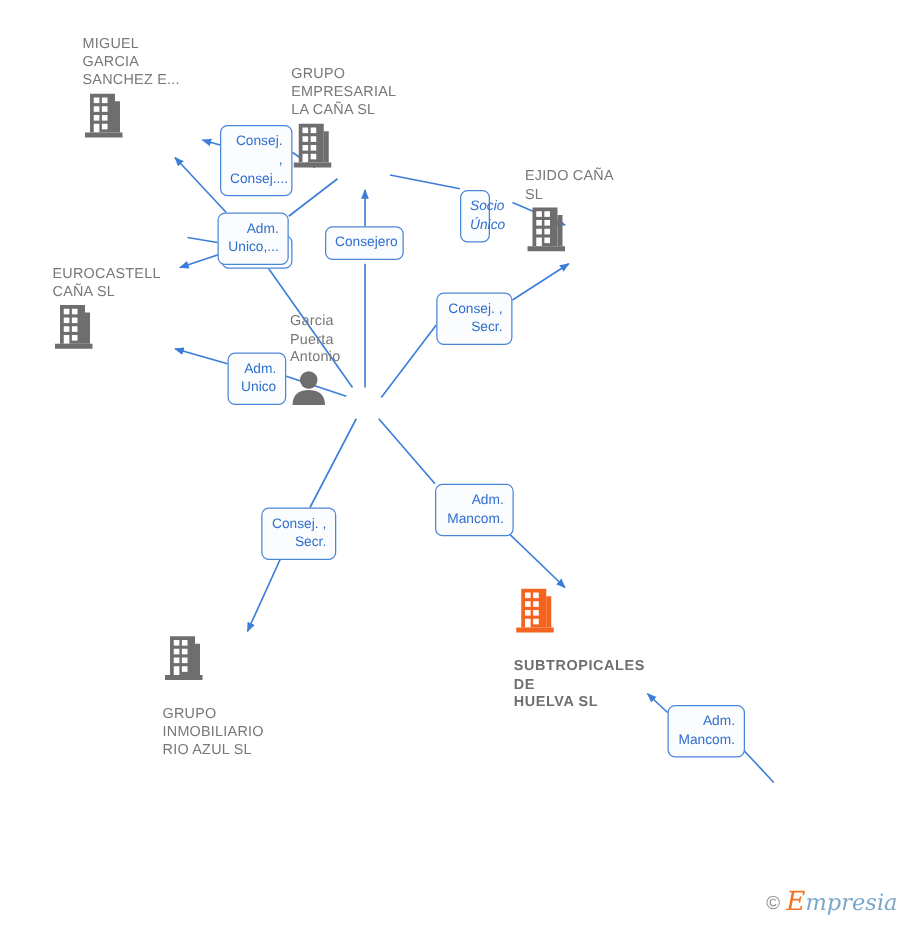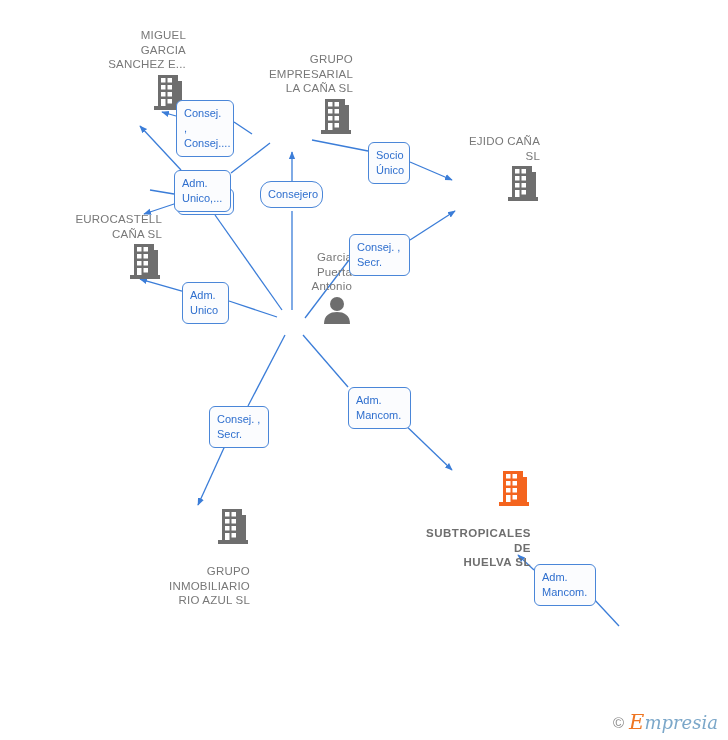--- a/index.html
+++ b/index.html
@@ -22,21 +22,21 @@
     left: 0;
     top: 0;
     width: 728px;
     height: 740px;
     pointer-events: none;
   }
   .node {
     position: absolute;
     width: 120px;
     margin-left: -60px;
-    text-align: right;
+    text-align: left;
     z-index: 3;
   }
   .node .icon-wrap {
     display: block;
     line-height: 0;
   }
   .node .node-label {
     display: block;
     font-size: 11.5px;
     line-height: 14.5px;
@@ -53,21 +53,21 @@
   }
   .edge-label {
     position: absolute;
     z-index: 5;
     background: #fbfcfe;
     border: 1.3px solid #4a86d8;
     border-radius: 6px;
     color: #2f6fce;
     font-size: 11px;
     line-height: 15px;
-    text-align: left;
+    text-align: right;
     padding: 5px 7px;
     white-space: pre-line;
     box-sizing: border-box;
   }
   .edge-label.behind { z-index: 4; }
   #watermark {
     position: absolute;
     right: 10px;
     bottom: 8px;
     z-index: 9;
@@ -285,23 +285,23 @@
 
 
   <div class="edge-label" style="left:176px; top:100px; width:58px;">Consej. ,
 Consej....</div>
 
   <div class="edge-label behind" style="left:177px; top:188px; width:57px;">Vicepres.</div>
 
   <div class="edge-label" style="left:174px; top:170px; width:57px;">Adm.
 Unico,...</div>
 
-  <div class="edge-label" style="left:260px; top:181px; width:63px;border-radius:11px;">Consejero</div>
-
-  <div class="edge-label" style="left:368px; top:142px; width:42px;">Socio
+  <div class="edge-label" style="left:260px; top:181px; width:63px;">Consejero</div>
+
+  <div class="edge-label" style="left:368px; top:152px; width:24px;font-style:italic;">Socio
 Único</div>
 
   <div class="edge-label" style="left:349px; top:234px; width:61px;">Consej. ,
 Secr.</div>
 
   <div class="edge-label" style="left:182px; top:282px; width:47px;">Adm.
 Unico</div>
 
   <div class="edge-label" style="left:209px; top:406px; width:60px;">Consej. ,
 Secr.</div>

